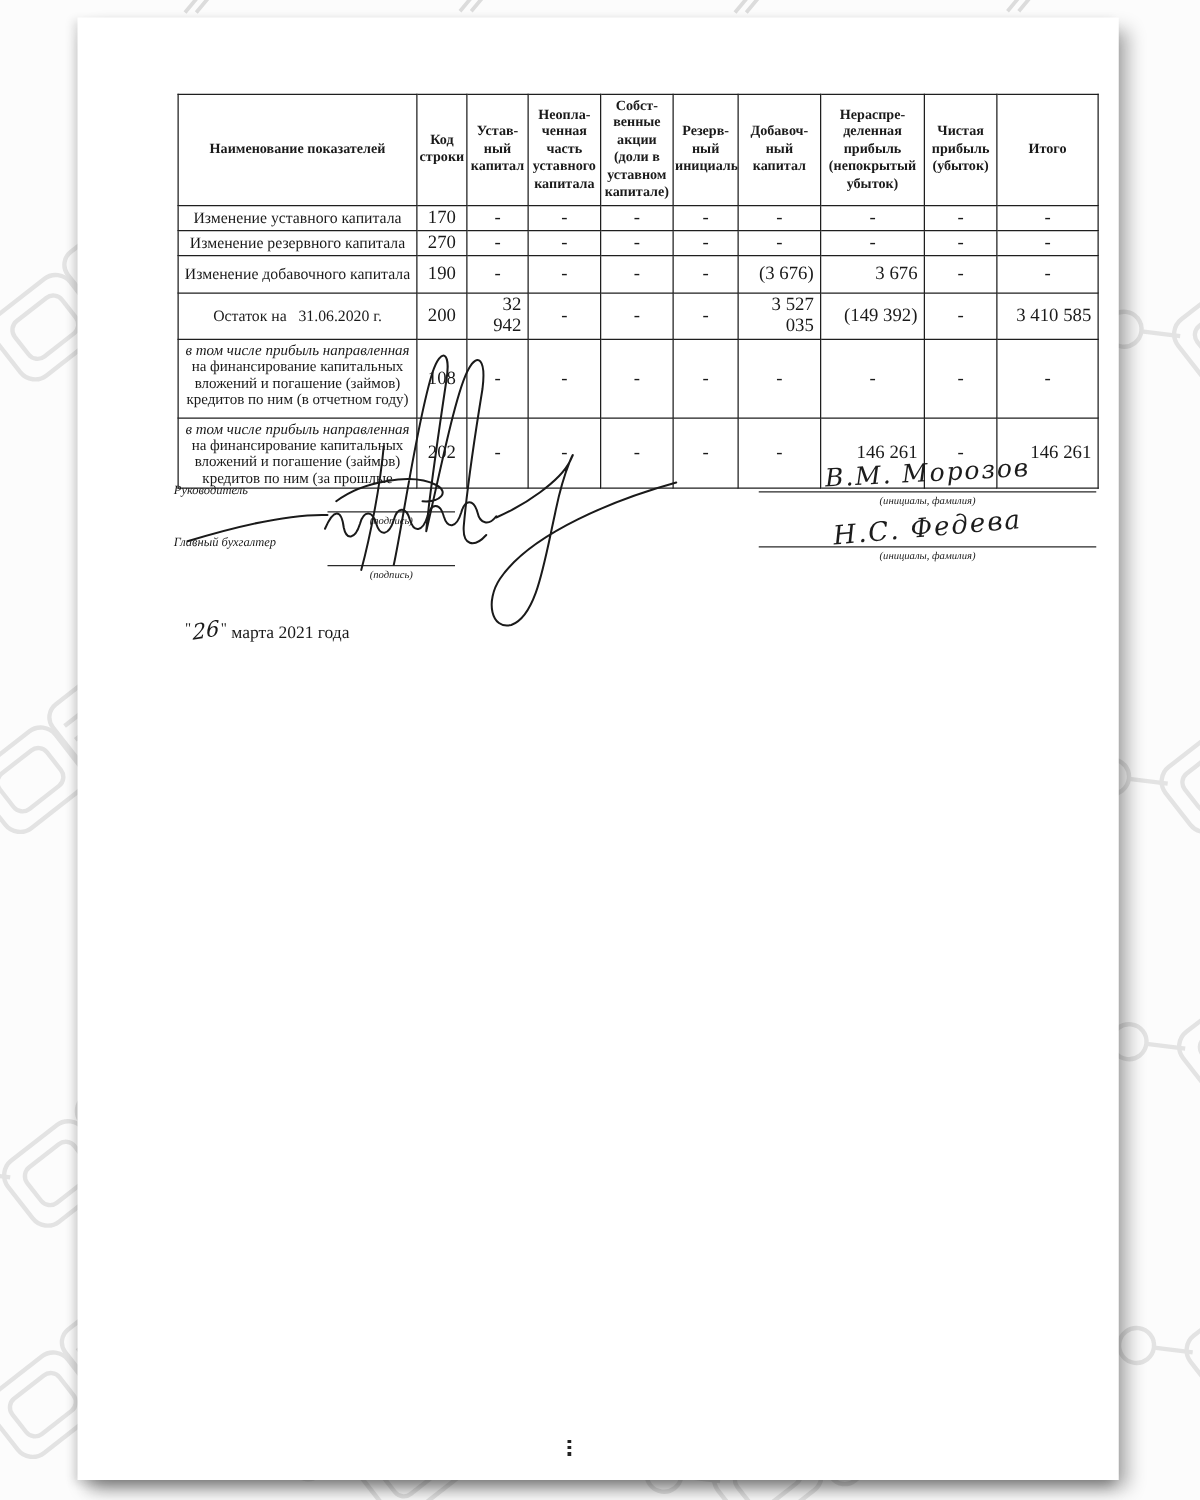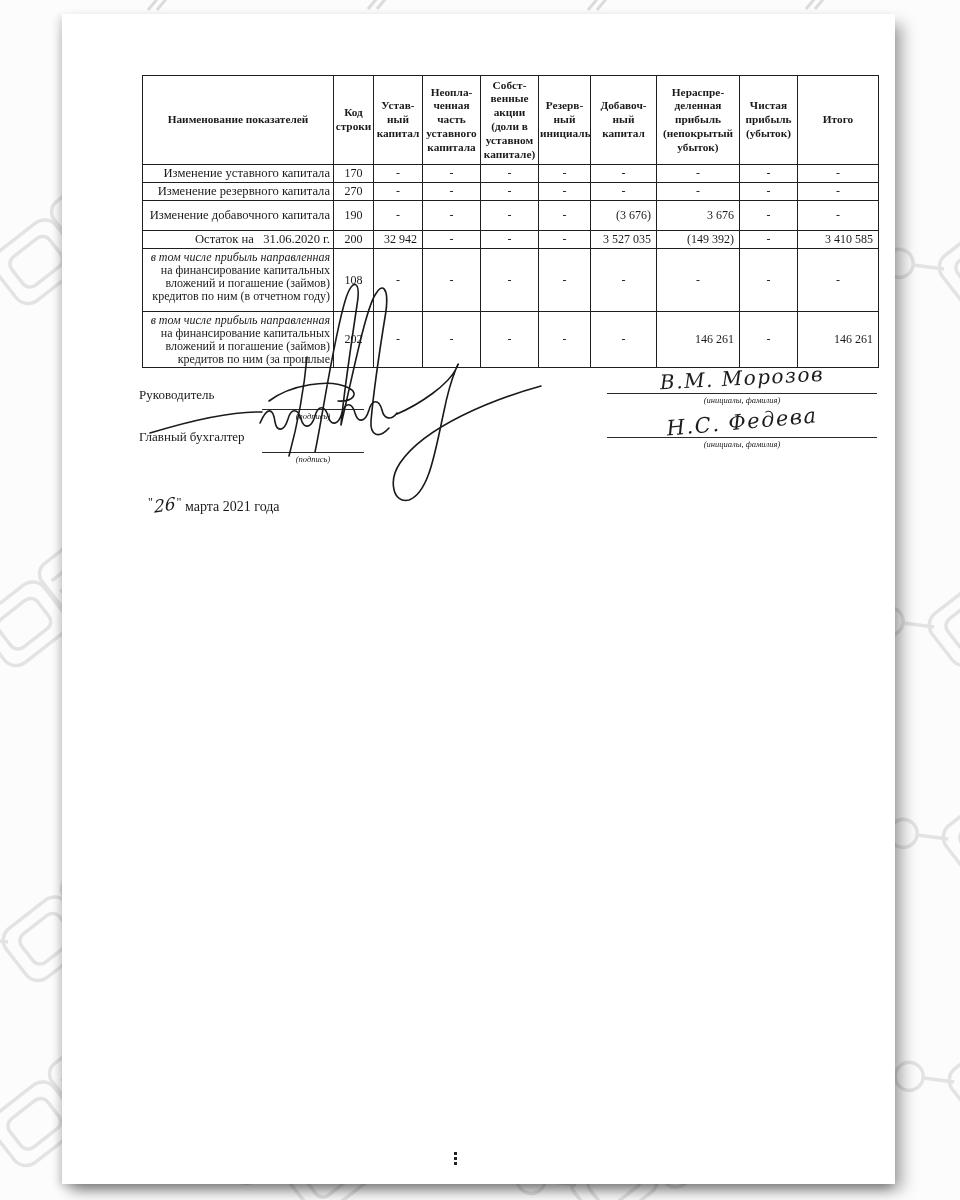--- a/index.html
+++ b/index.html
@@ -16,35 +16,35 @@
     box-shadow:10px 8px 14px -2px rgba(0,0,0,.30),-4px 2px 7px rgba(0,0,0,.12),0 10px 12px -4px rgba(0,0,0,.25);
   }
   
   .table-wrap{position:absolute;left:80px;top:61px;width:736px;}
   table{border-collapse:collapse;table-layout:fixed;width:736px;color:#1a1a1a;}
   th,td{border:1.4px solid #1f1f1f;padding:1px 3px;overflow:hidden;vertical-align:middle;}
   thead th{
     font-weight:bold;font-size:11.3px;line-height:1.22;text-align:center;
     white-space:pre-line;height:84px;padding:2px 1px;
   }
-  tbody td{font-size:12px;}
-  .c-name{text-align:right;white-space:pre-wrap;line-height:1.15;font-size:12.6px;padding-left:3px;}
+  tbody td{font-size:15px;}
+  .c-name{text-align:center;white-space:pre-wrap;line-height:1.15;font-size:12.6px;padding-left:3px;}
   .c-code{text-align:center;}
   .c-num{text-align:right;padding-right:5px;}
   .c-dash{text-align:center;}
   .ital{font-style:italic;}
   tbody tr:nth-child(1){height:17px;}
   tbody tr:nth-child(2){height:17px;}
   tbody tr:nth-child(3){height:30px;}
   tbody tr:nth-child(4){height:18px;}
   tbody tr:nth-child(5){height:63px;}
   tbody tr:nth-child(6){height:52px;}
   tbody tr:nth-child(5) .c-name,tbody tr:nth-child(6) .c-name{font-size:12px;line-height:1.08;vertical-align:top;padding-top:2px;margin-left:29px;}
   
-  .sig-label{position:absolute;font-size:13px;}
+  .sig-label{position:absolute;font-size:10px;font-style:italic;}
   .sig-line{position:absolute;border-top:1.3px solid #2a2a2a;height:0;}
   .sig-caption{position:absolute;font-size:8.5px;font-style:italic;text-align:center;color:#222;}
   .hand-name{
     position:absolute;text-align:center;font-size:20px;font-style:italic;
     font-family:"DejaVu Serif",serif;letter-spacing:1.5px;color:#1c1c1c;
     transform:rotate(-3deg);
   }
   .hand-day{
     display:inline-block;font-style:italic;font-family:"DejaVu Serif",serif;
     font-size:17px;transform:rotate(-9deg) skewX(-8deg);margin:0 1px;

